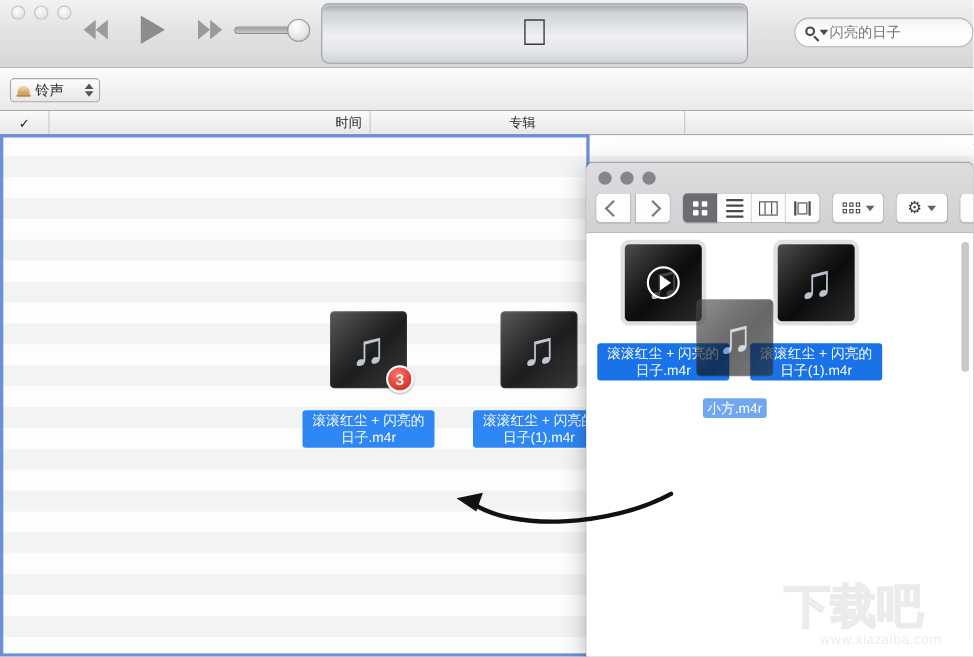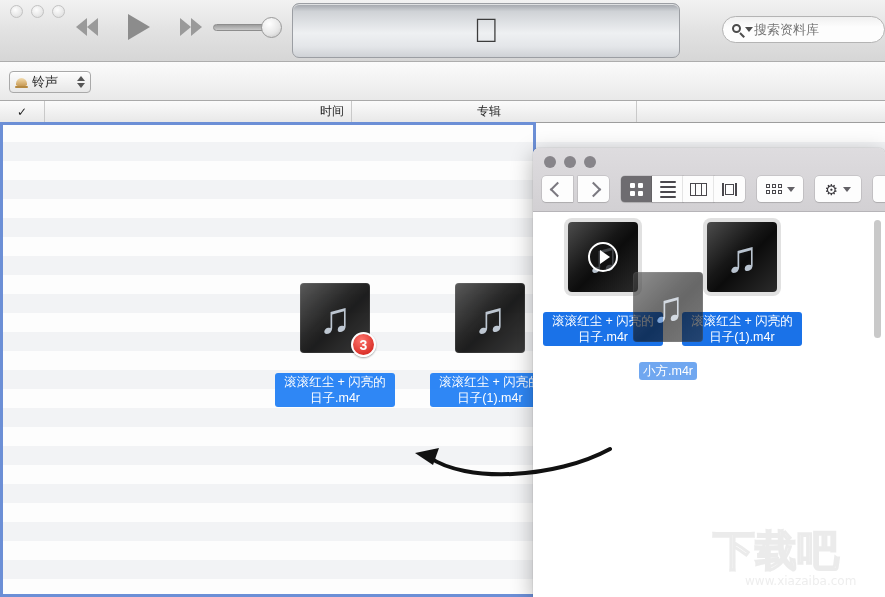--- a/index.html
+++ b/index.html
@@ -285,21 +285,21 @@
     <div class="lcd">
       <span class="apple-logo"></span>
     </div>
 
     <div class="search-box">
       <span class="search-ico">
         <span class="lens"></span>
           <span class="handle"></span>
           <span class="caret"></span>
       </span>
-      <span class="search-ph">搜索资料库</span>
+      <span class="search-ph">闪亮的日子</span>
     </div>
   </div>
 
   <div class="itunes-subbar">
 
     <div class="gbtn" id="ringtone-popup">
       <span class="bell">
         <span class="body"></span>
           <span class="base"></span>
       </span>
@@ -330,24 +330,24 @@
 
     <div class="gbtn" id="store-button">
       <span>iTu</span>
     </div>
   </div>
 
   <div class="col-head">
     <div class="col" style="left:0;width:45px;justify-content:center;padding-left:0;">
       <span>✓</span>
     </div>
-    <div class="col num" style="left:292px;width:60px;">
+    <div class="col num" style="left:277px;width:60px;">
       <span>时间</span>
     </div>
-    <div class="col" style="left:470px;width:167px;">
+    <div class="col" style="left:456px;width:167px;">
       <span>专辑</span>
     </div>
     <div class="col last" style="left:637px;width:248px;">
       <span></span>
     </div>
   </div>
 
   <div class="list-area">
     <div class="stripe" style="top:19px;"></div>
     <div class="stripe" style="top:57px;"></div>

